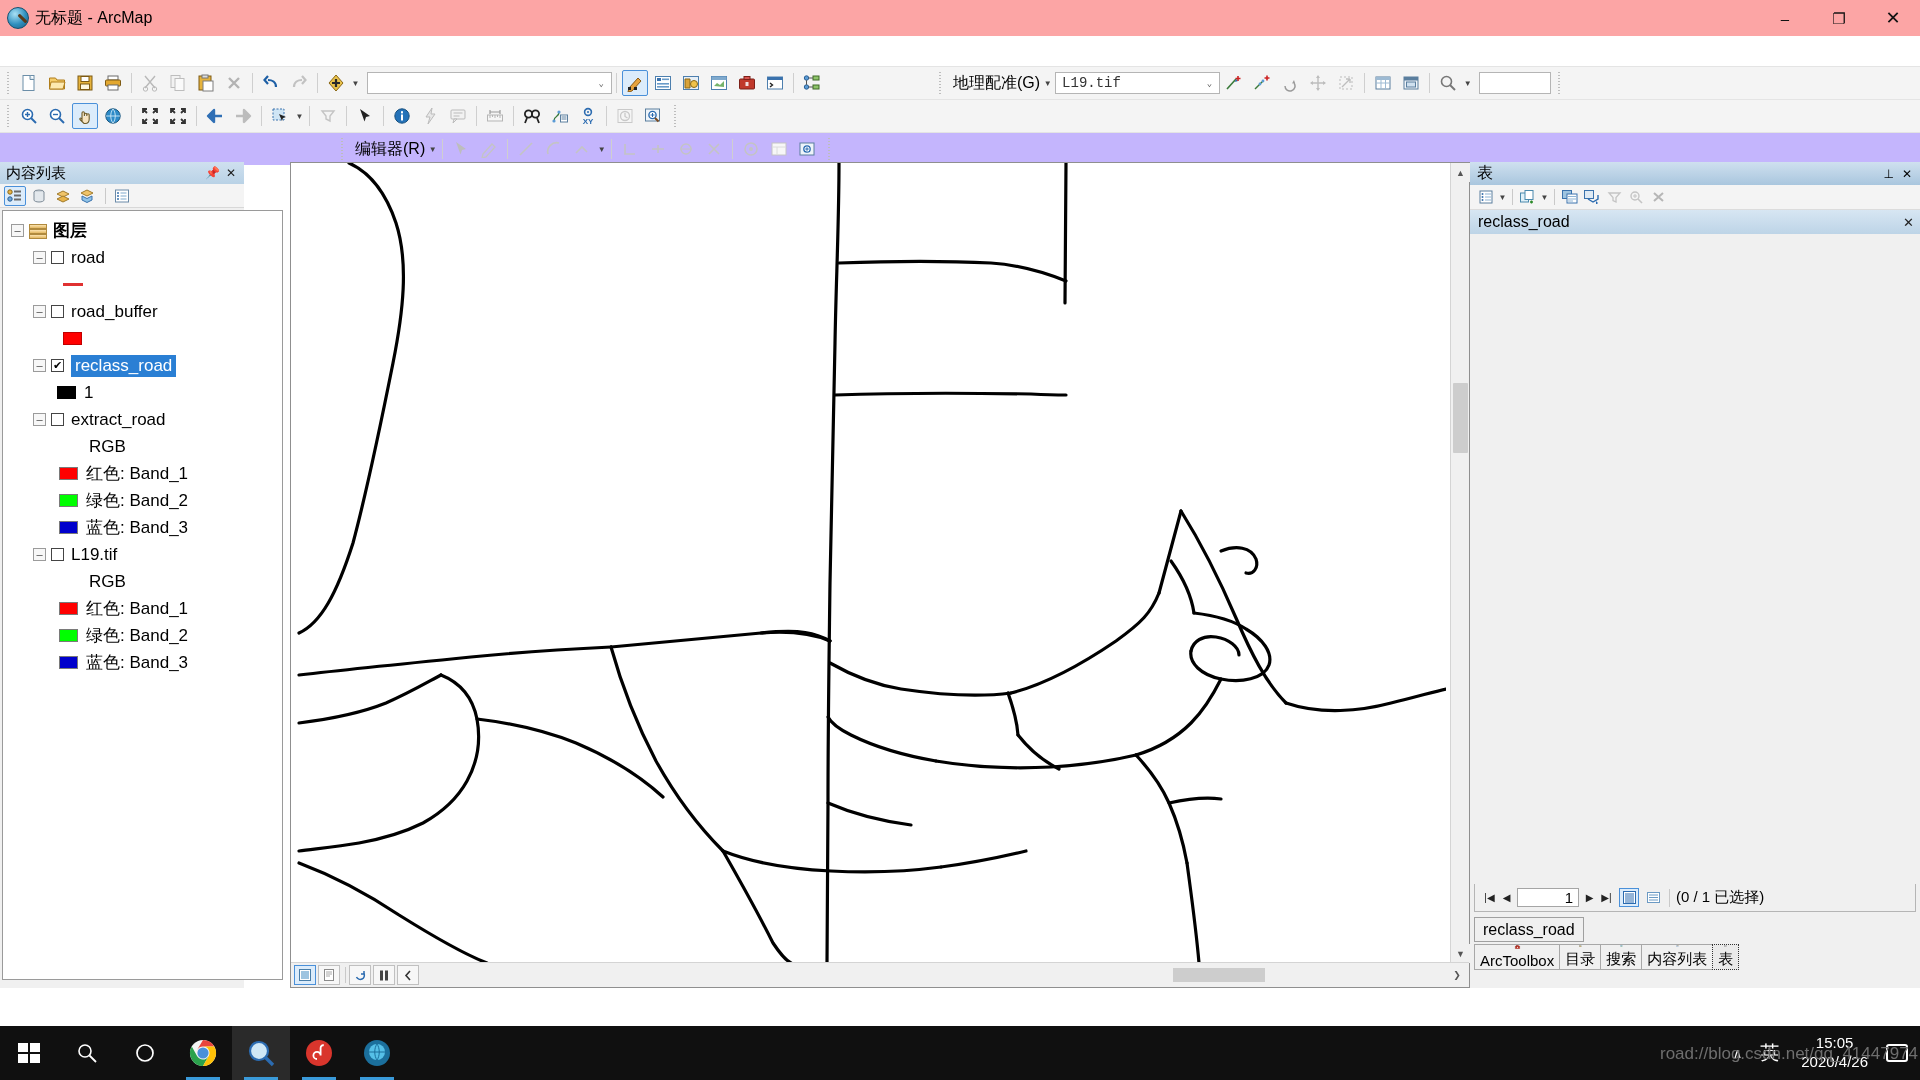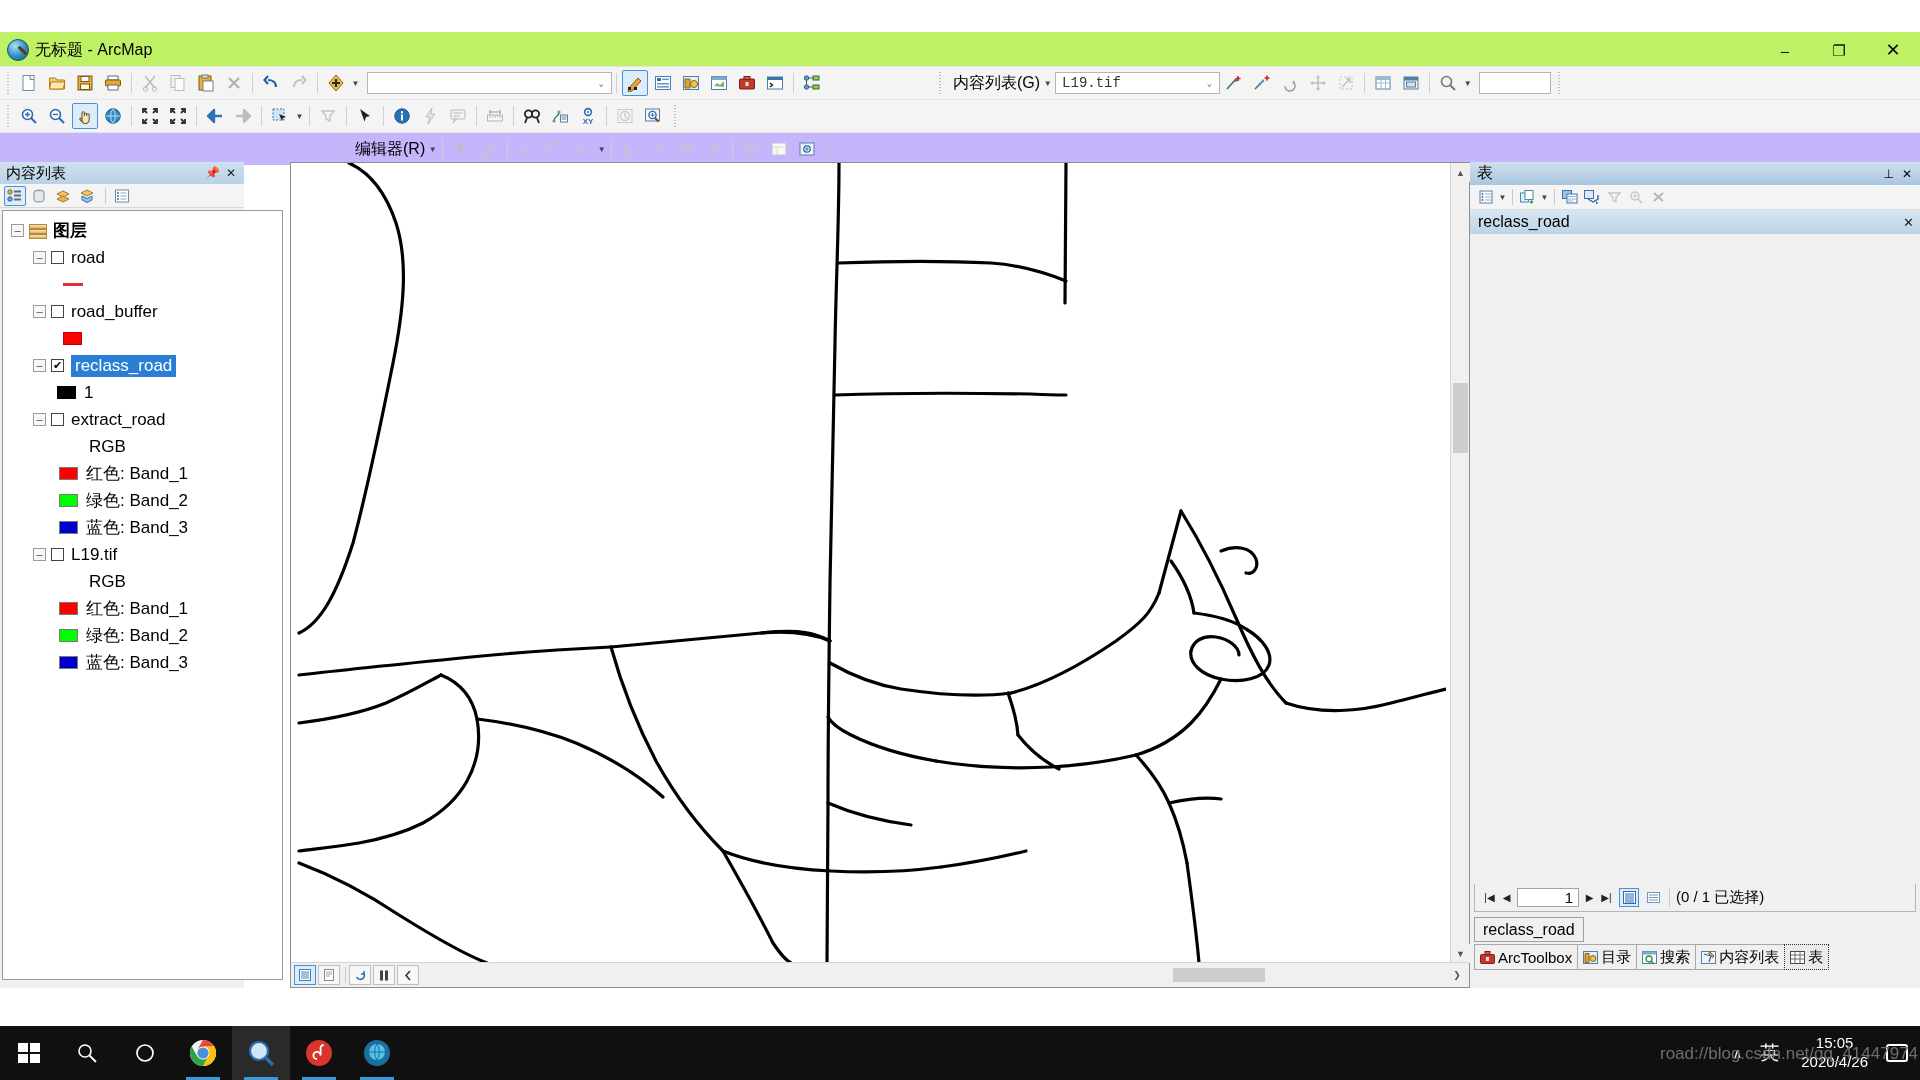--- a/index.html
+++ b/index.html
@@ -8,21 +8,21 @@
     width: 1920px; height: 1080px;
     overflow: hidden;
     font-family: "Liberation Sans", "DejaVu Sans", sans-serif;
     background: #ffffff;
   }
   #app { position: relative; width: 1920px; height: 1080px; }
 
   
   .titlebar {
     position: absolute; left: 0; top: 0; width: 1920px; height: 36px;
-    background: #bef264; display: flex; align-items: center; margin-top: 32px;
+    background: #fca5a5; display: flex; align-items: center;
   }
   .title-icon {
     width: 22px; height: 22px; margin-left: 7px; margin-right: 6px;
     border-radius: 50%;
     background: radial-gradient(circle at 35% 30%, #a8e0f5 0%, #2f8fbe 55%, #1b5f85 100%);
     border: 1px solid #14516f; position: relative;
   }
   .title-icon:after {
     content:""; position:absolute; left: 9px; top: 9px; width: 11px; height: 3px;
     background: #5a3a1a; transform: rotate(45deg); border-radius: 1px;
@@ -191,21 +191,21 @@
     font-size: 15px; color:#000; margin: 0 2px; }
   .vmode { width: 20px; height: 19px; margin-left:4px; display:flex; align-items:center;
     justify-content:center; border:1px solid transparent; }
   .vmode.sel { border-color:#4a90d9; background:#dcecfb; }
   .sel-text { font-size: 15px; color:#000; margin-left: 10px; }
   .tp-tab-row { position:absolute; left: 4px; bottom: 46px; display:flex; }
   .tp-tab { height: 25px; padding: 0 8px; background:#f0f0f0; border:1px solid #a0a0a0;
     display:flex; align-items:center; font-size: 16px; color:#000; }
   .bottom-tabs { position:absolute; left: 4px; bottom: 18px; display:flex; }
   .btab { height: 26px; padding: 0 5px; background:#f0f0f0; border:1px solid #a8a8a8;
-    display:flex; align-items:center; gap: 3px; font-size: 15px; color:#000; margin-right:-1px;}
+    display:flex; align-items:center; gap: 3px; font-size: 15px; color:#000; margin-right:-1px;flex-direction:column;}
   .btab.sel { border: 1px dotted #333; background: #eaeaea; }
   .coord-bar { position:absolute; left: 0; bottom: 0; width: 1920px; height: 26px;
     background: #fff; display:flex; align-items:center; }
   .coord-text { margin-left: 1500px; font-size: 16px; color:#000; }
 
   
   .taskbar {
     position: absolute; left: 0; bottom: 0; width: 1920px; height: 54px;
     background: #101010; display: flex; align-items: center;
   }
@@ -373,21 +373,21 @@
       <svg class="ic" viewBox="0 0 18 18">
           <circle cx="3.5" cy="4" r="2.2" fill="#5b9bd5" stroke="#2a5f94"></circle>
           <rect x="10" y="2" width="6" height="4" fill="#8ec46a" stroke="#3f6b26"></rect>
           <circle cx="3.5" cy="13" r="2.2" fill="#5b9bd5" stroke="#2a5f94"></circle>
           <rect x="10" y="11" width="6" height="4" fill="#8ec46a" stroke="#3f6b26"></rect>
           <path d="M5.7 4h4.3M5.7 13h4.3M3.5 6.2v4.6" stroke="#555" fill="none"></path>
         </svg>
     </div>
 
     <div class="grip" style="margin-left:110px;"></div>
-    <div class="tb-label">内容列表(G)</div>
+    <div class="tb-label">地理配准(G)</div>
     <div class="tdrop">▼</div>
     <div class="combo" style="width:165px;margin-left:2px;">
       <span>L19.tif</span>
       <span class="cb-arrow">⌄</span>
     </div>
     <div class="tbtn">
       <svg class="ic" viewBox="0 0 18 18">
           <path d="M2 15L11 5" stroke="#3a7a3a" stroke-width="1.6"></path>
           <path d="M11 5l-1 3 3-1z" fill="#2b6bb0"></path>
           <path d="M13 2v5M10.5 4.5h5" stroke="#cc2222" stroke-width="1.6"></path>

